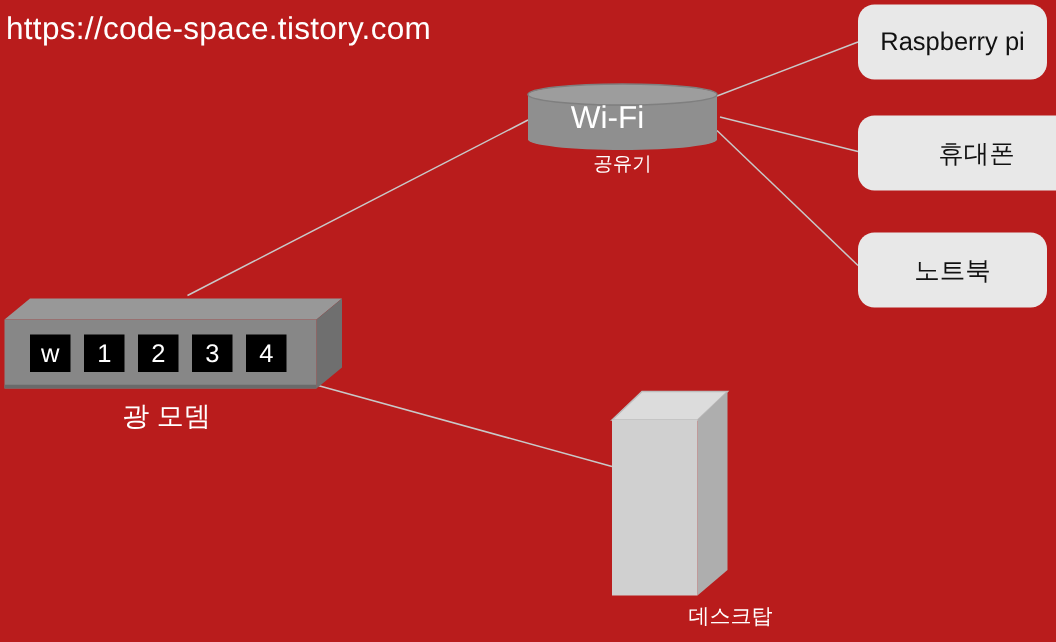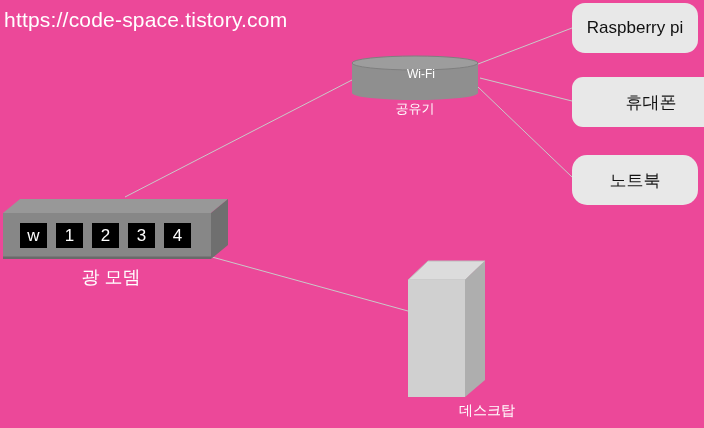--- a/index.html
+++ b/index.html
@@ -1,35 +1,35 @@
 <!DOCTYPE html>
 <html><head>
 <meta charset="utf-8">
 <style>
   html, body { margin: 0; padding: 0; background: #000; }
   .stage {
     position: relative;
     width: 704px;
     height: 428px;
-    background: #ec4899;
+    background: #b91c1c;
     font-family: "Liberation Sans", sans-serif;
     overflow: hidden;
   }
   .stage svg { position: absolute; left: 0; top: 0; }
   .conn { stroke: #c9c9c9; stroke-width: 1; }
 
   .watermark {
     position: absolute; left: 4px; top: 8px;
     color: #ffffff; font-size: 21px; letter-spacing: 0.2px;
     white-space: nowrap;
   }
 
   .router-label {
     position: absolute; left: 352px; top: 67px; width: 106px;
-    text-align: center; color: #ffffff; font-size: 12px; margin-left: 16px;
+    text-align: center; color: #ffffff; font-size: 21px;
   }
   .router-caption {
     position: absolute; left: 352px; top: 100px; width: 126px;
     text-align: center; color: #ffffff; font-size: 13px;
   }
 
   .ports {
     position: absolute; left: 20px; top: 223px;
     display: flex; gap: 9px;
   }
@@ -47,23 +47,23 @@
     position: absolute; left: 375px; top: 402px; width: 140px;
     text-align: right; color: #ffffff; font-size: 14px;
   }
 
   .client-box {
     position: absolute; left: 572px; width: 126px; height: 50px;
     background: #e8e8e8; border-radius: 11px;
     display: flex; align-items: center; justify-content: center;
     color: #111111; font-size: 17px;
   }
-  .client-1 { top: 3px; border-radius: 13px; }
+  .client-1 { top: 3px; }
   .client-2 { top: 77px; padding-left: 16px; }
-  .client-3 { top: 155px; border-radius: 15px; }
+  .client-3 { top: 155px; }
 </style>
 </head>
 <body>
 
 <div class="stage">
 
   <svg width="704" height="428" viewBox="0 0 704 428">
 
     <line class="conn" x1="125" y1="197" x2="352" y2="80"></line>
     <line class="conn" x1="478" y1="64" x2="572" y2="28"></line>

